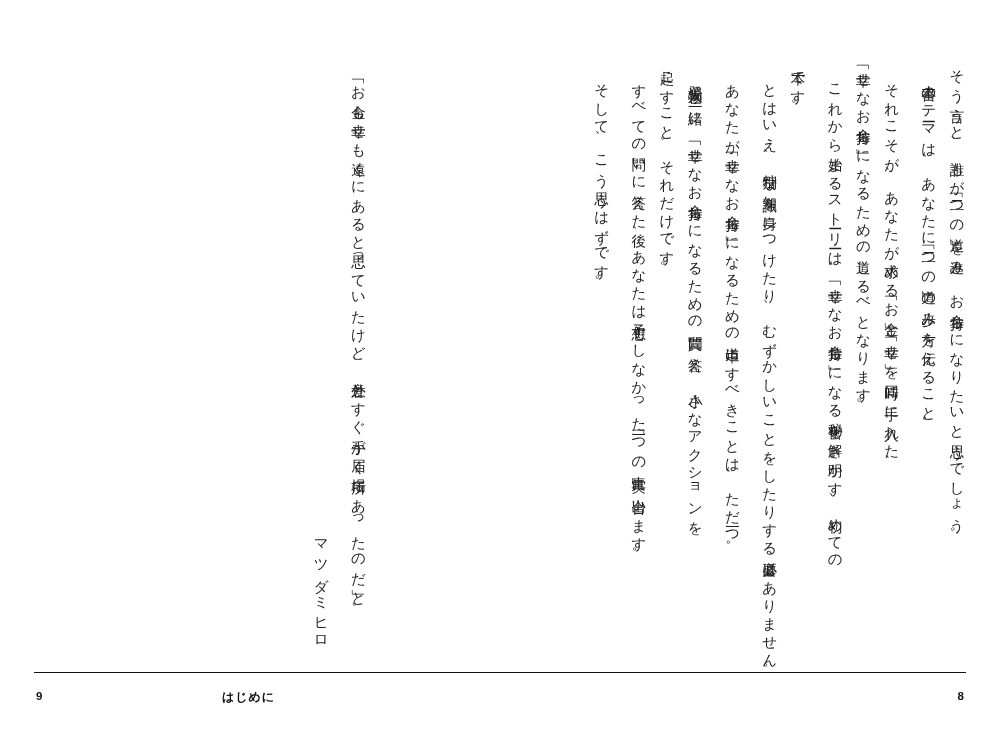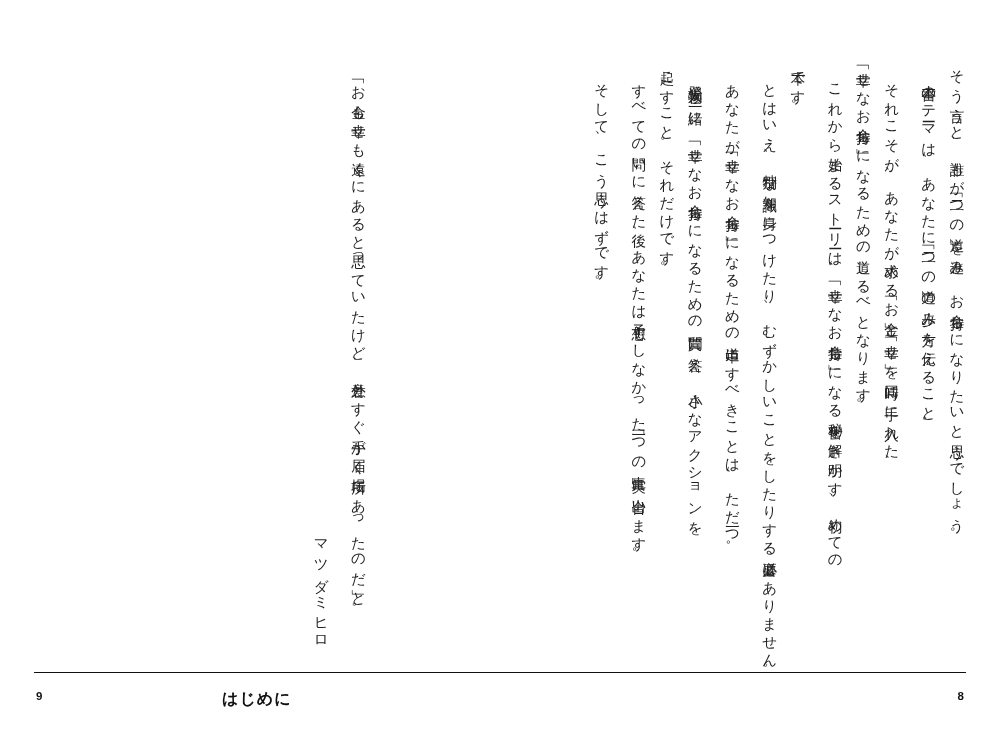--- a/index.html
+++ b/index.html
@@ -84,21 +84,21 @@
     font-weight: bold;
     color: #111;
   }
   .folio-left { left: 36px; }
   .folio-right { right: 36px; }
   .running-head {
     position: absolute;
     top: 17px;
     left: 222px;
     font-family: "DejaVu Sans", "Liberation Sans", sans-serif;
-    font-size: 16px;
+    font-size: 12px;
     font-weight: bold;
     letter-spacing: 1px;
     color: #111;
   }
 
   .gutter {
     position: absolute;
     left: 499px;
     top: 0;
     width: 1px;

